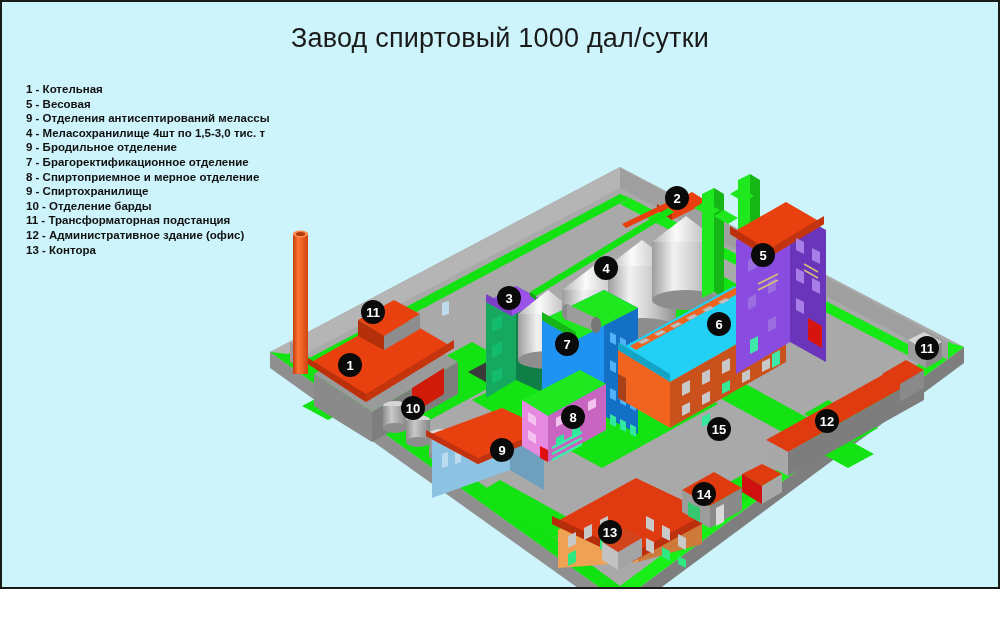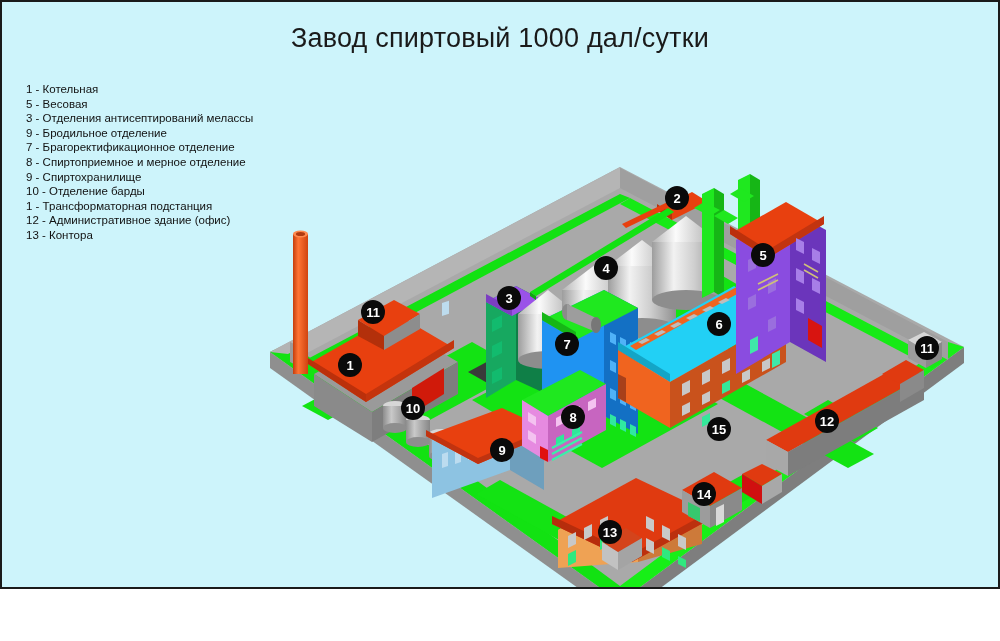--- a/index.html
+++ b/index.html
@@ -23,21 +23,21 @@
     font-weight:400;
     color:#1a1a1a;
     letter-spacing:0.2px;
     white-space:nowrap;
   }
 
   
   #legend{
     position:absolute;left:24px;top:80px;
     font-size:11.5px;
-    font-weight:normal;
+    font-weight:bold;
     color:#111111;
     line-height:14.6px;
     white-space:nowrap;
   }
   #legend .li{display:block;}
 
   
   #scene{
     position:absolute;left:0;top:0;width:1000px;height:641px;
   }
@@ -52,27 +52,28 @@
 </head>
 <body>
 
 <div id="page">
 
   <div id="title">Завод спиртовый 1000 дал/сутки</div>
 
   <div id="legend">
     <span class="li">1 - Котельная</span>
     <span class="li">5 - Весовая</span>
-    <span class="li">3 - Отделения антисептирований мелассы</span>
+    <span class="li">9 - Отделения антисептирований мелассы</span>
+    <span class="li">4 - Меласохранилище 4шт по 1,5-3,0 тис. т</span>
     <span class="li">9 - Бродильное отделение</span>
     <span class="li">7 - Брагоректификационное отделение</span>
     <span class="li">8 - Спиртоприемное и мерное отделение</span>
     <span class="li">9 - Спиртохранилище</span>
     <span class="li">10 - Отделение барды</span>
-    <span class="li">1 - Трансформаторная подстанция</span>
+    <span class="li">11 - Трансформаторная подстанция</span>
     <span class="li">12  - Административное здание (офис)</span>
     <span class="li">13 - Контора</span>
   </div>
 
   <div id="scene">
   <svg width="1000" height="641" viewBox="0 0 1000 641" xmlns="http://www.w3.org/2000/svg">
 
     <defs>
       <linearGradient id="siloG" x1="0" y1="0" x2="1" y2="0">
         <stop offset="0" stop-color="#9d9d9d"></stop>

